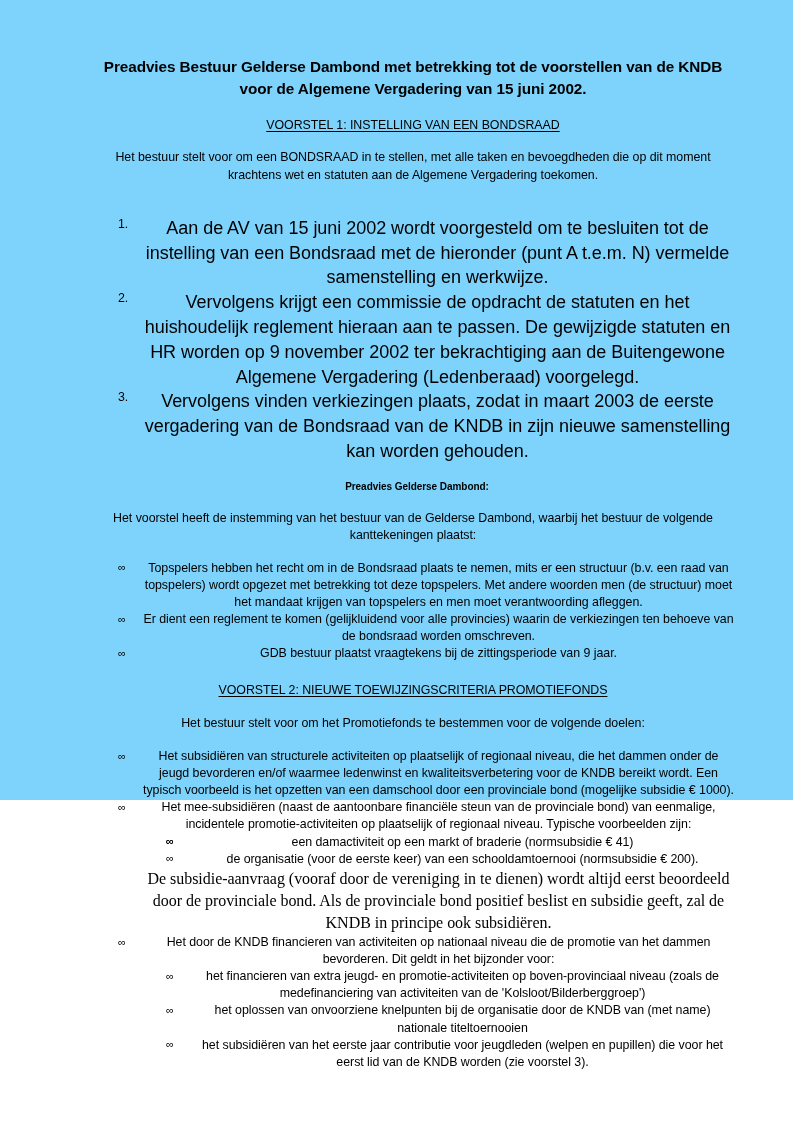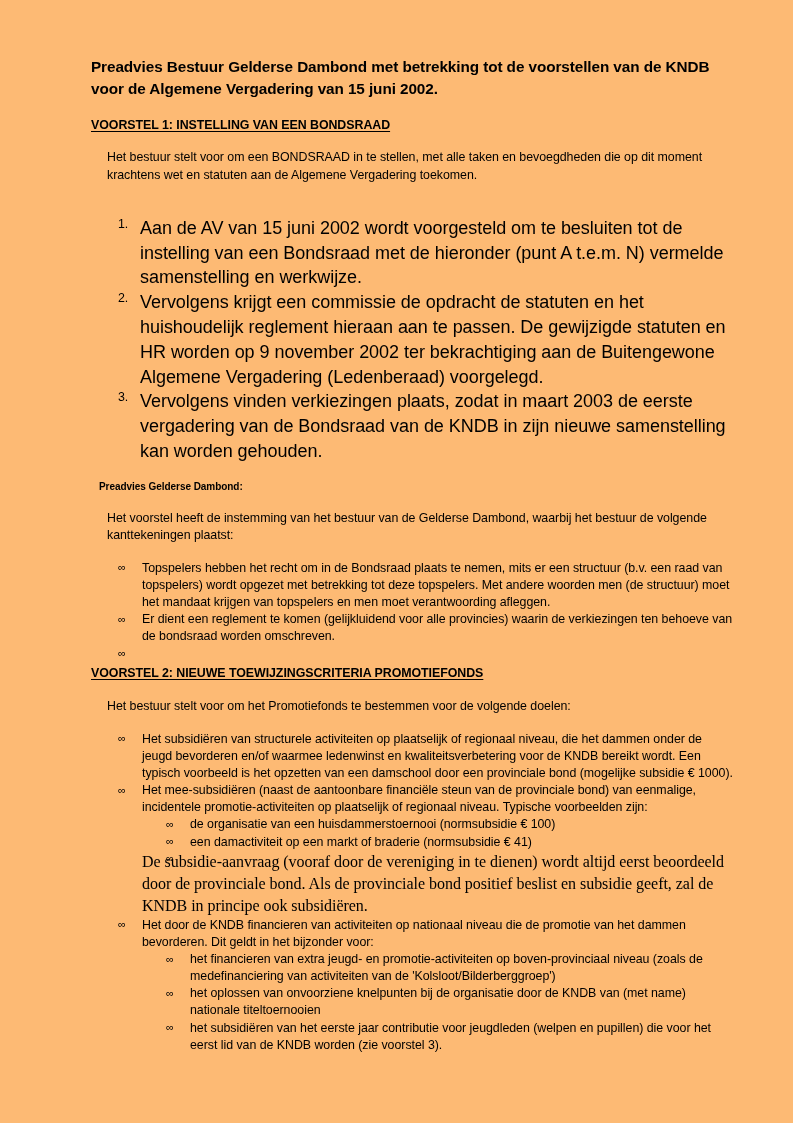--- a/index.html
+++ b/index.html
@@ -11,36 +11,37 @@
   body {
     width: 793px;
     height: 1123px;
     font-family: "Liberation Sans", sans-serif;
     color: #000000;
     overflow: hidden;
   }
   .page {
     position: relative;
     width: 793px;
-    height: 1123px;
-    background: #fdba74;
+    height: 800px;
+    background: #7dd3fc;
     box-sizing: border-box;
     padding: 56px 58px 0 91px;
+    text-align: center;
   }
   .doc-title {
     font-size: 15.3px;
     font-weight: bold;
     line-height: 1.47;
     margin: 0 0 14px 0;
     letter-spacing: -0.08px;
     max-width: 645px;
   }
   .section-heading {
     font-size: 12.4px;
-    font-weight: bold;
+    font-weight: normal;
     line-height: 1.33;
     margin: 0;
     text-decoration: underline;
     text-underline-offset: 2px;
     display: inline-block;
     letter-spacing: -0.05px;
   }
   .heading-wrap {
     margin: 0 0 1px 0;
   }
@@ -165,20 +166,21 @@
     <li>
       <span class="bullet">∞</span>
       <span>Topspelers hebben het recht om in de Bondsraad plaats te nemen, mits er een structuur (b.v. een raad van topspelers) wordt opgezet met betrekking tot deze topspelers. Met andere woorden men (de structuur) moet het mandaat krijgen van topspelers en men moet verantwoording afleggen.</span>
     </li>
     <li>
       <span class="bullet">∞</span>
       <span>Er dient een reglement te komen (gelijkluidend voor alle provincies) waarin de verkiezingen ten behoeve van de bondsraad worden omschreven.</span>
     </li>
     <li>
       <span class="bullet">∞</span>
+      <span>GDB bestuur plaatst vraagtekens bij de zittingsperiode van 9 jaar.</span>
     </li>
   </ul>
 
   <div class="spacer-lg"></div>
 
   <div class="heading-wrap">
     <span class="section-heading">VOORSTEL 2: NIEUWE TOEWIJZINGSCRITERIA PROMOTIEFONDS</span>
   </div>
 
   <p class="body-text">Het bestuur stelt voor om het Promotiefonds te bestemmen voor de volgende doelen:</p>
@@ -190,28 +192,28 @@
     </li>
     <li>
       <span class="bullet">∞</span>
       <span>Het mee-subsidiëren (naast de aantoonbare financiële steun van de provinciale bond) van eenmalige, incidentele promotie-activiteiten op plaatselijk of regionaal niveau. Typische voorbeelden zijn:</span>
     </li>
   </ul>
 
   <ul class="inf-list lvl2">
     <li>
       <span class="bullet">∞</span>
-      <span>de organisatie van een huisdammerstoernooi (normsubsidie € 100)</span>
     </li>
     <li>
       <span class="bullet">∞</span>
       <span>een damactiviteit op een markt of braderie (normsubsidie € 41)</span>
     </li>
     <li>
       <span class="bullet">∞</span>
+      <span>de organisatie (voor de eerste keer) van een schooldamtoernooi (normsubsidie € 200).</span>
     </li>
   </ul>
 
   <p class="cont-text">De subsidie-aanvraag (vooraf door de vereniging in te dienen) wordt altijd eerst beoordeeld door de provinciale bond. Als de provinciale bond positief beslist en subsidie geeft, zal de KNDB in principe ook subsidiëren.</p>
 
   <ul class="inf-list lvl1">
     <li>
       <span class="bullet">∞</span>
       <span>Het door de KNDB financieren van activiteiten op nationaal niveau die de promotie van het dammen bevorderen. Dit geldt in het bijzonder voor:</span>
     </li>

